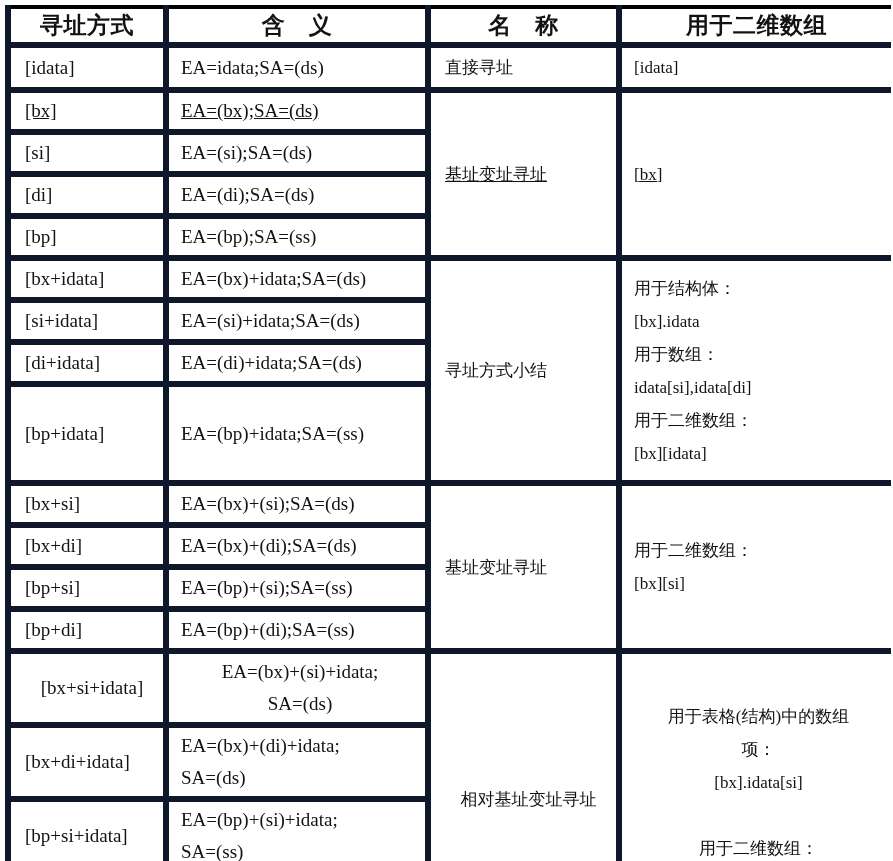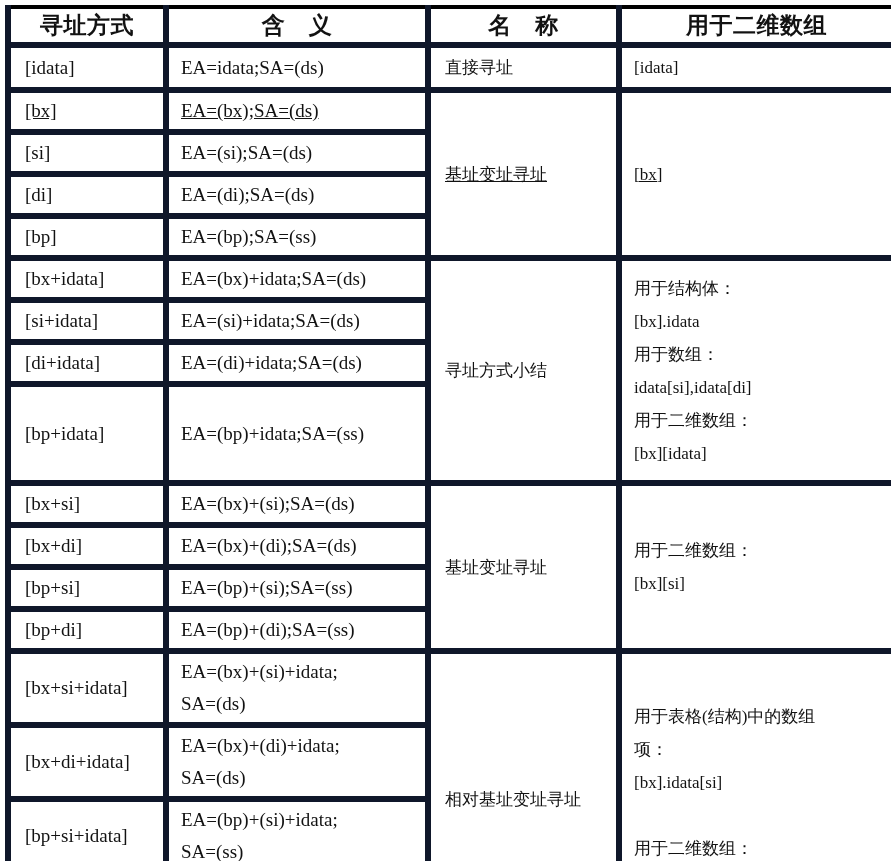--- a/index.html
+++ b/index.html
@@ -153,21 +153,21 @@
           <td class="col-meaning">EA=(bx)+(di);SA=(ds)</td>
         </tr>
         <tr style="height: 35px;">
           <td class="col-mode">[bp+si]</td>
           <td class="col-meaning">EA=(bp)+(si);SA=(ss)</td>
         </tr>
         <tr style="height: 36px;">
           <td class="col-mode">[bp+di]</td>
           <td class="col-meaning">EA=(bp)+(di);SA=(ss)</td>
         </tr>
-        <tr style="height: 65px;">
+        <tr style="height: 65px; text-align: center;">
           <td class="col-mode">[bx+si+idata]</td>
           <td class="col-meaning">EA=(bx)+(si)+idata;
 SA=(ds)</td>
           <td class="col-name" rowspan="4">相对基址变址寻址</td>
           <td class="col-example" rowspan="4">用于表格(结构)中的数组
 项：
 [bx].idata[si]
 
 用于二维数组：
 idata[bx][si]</td>

